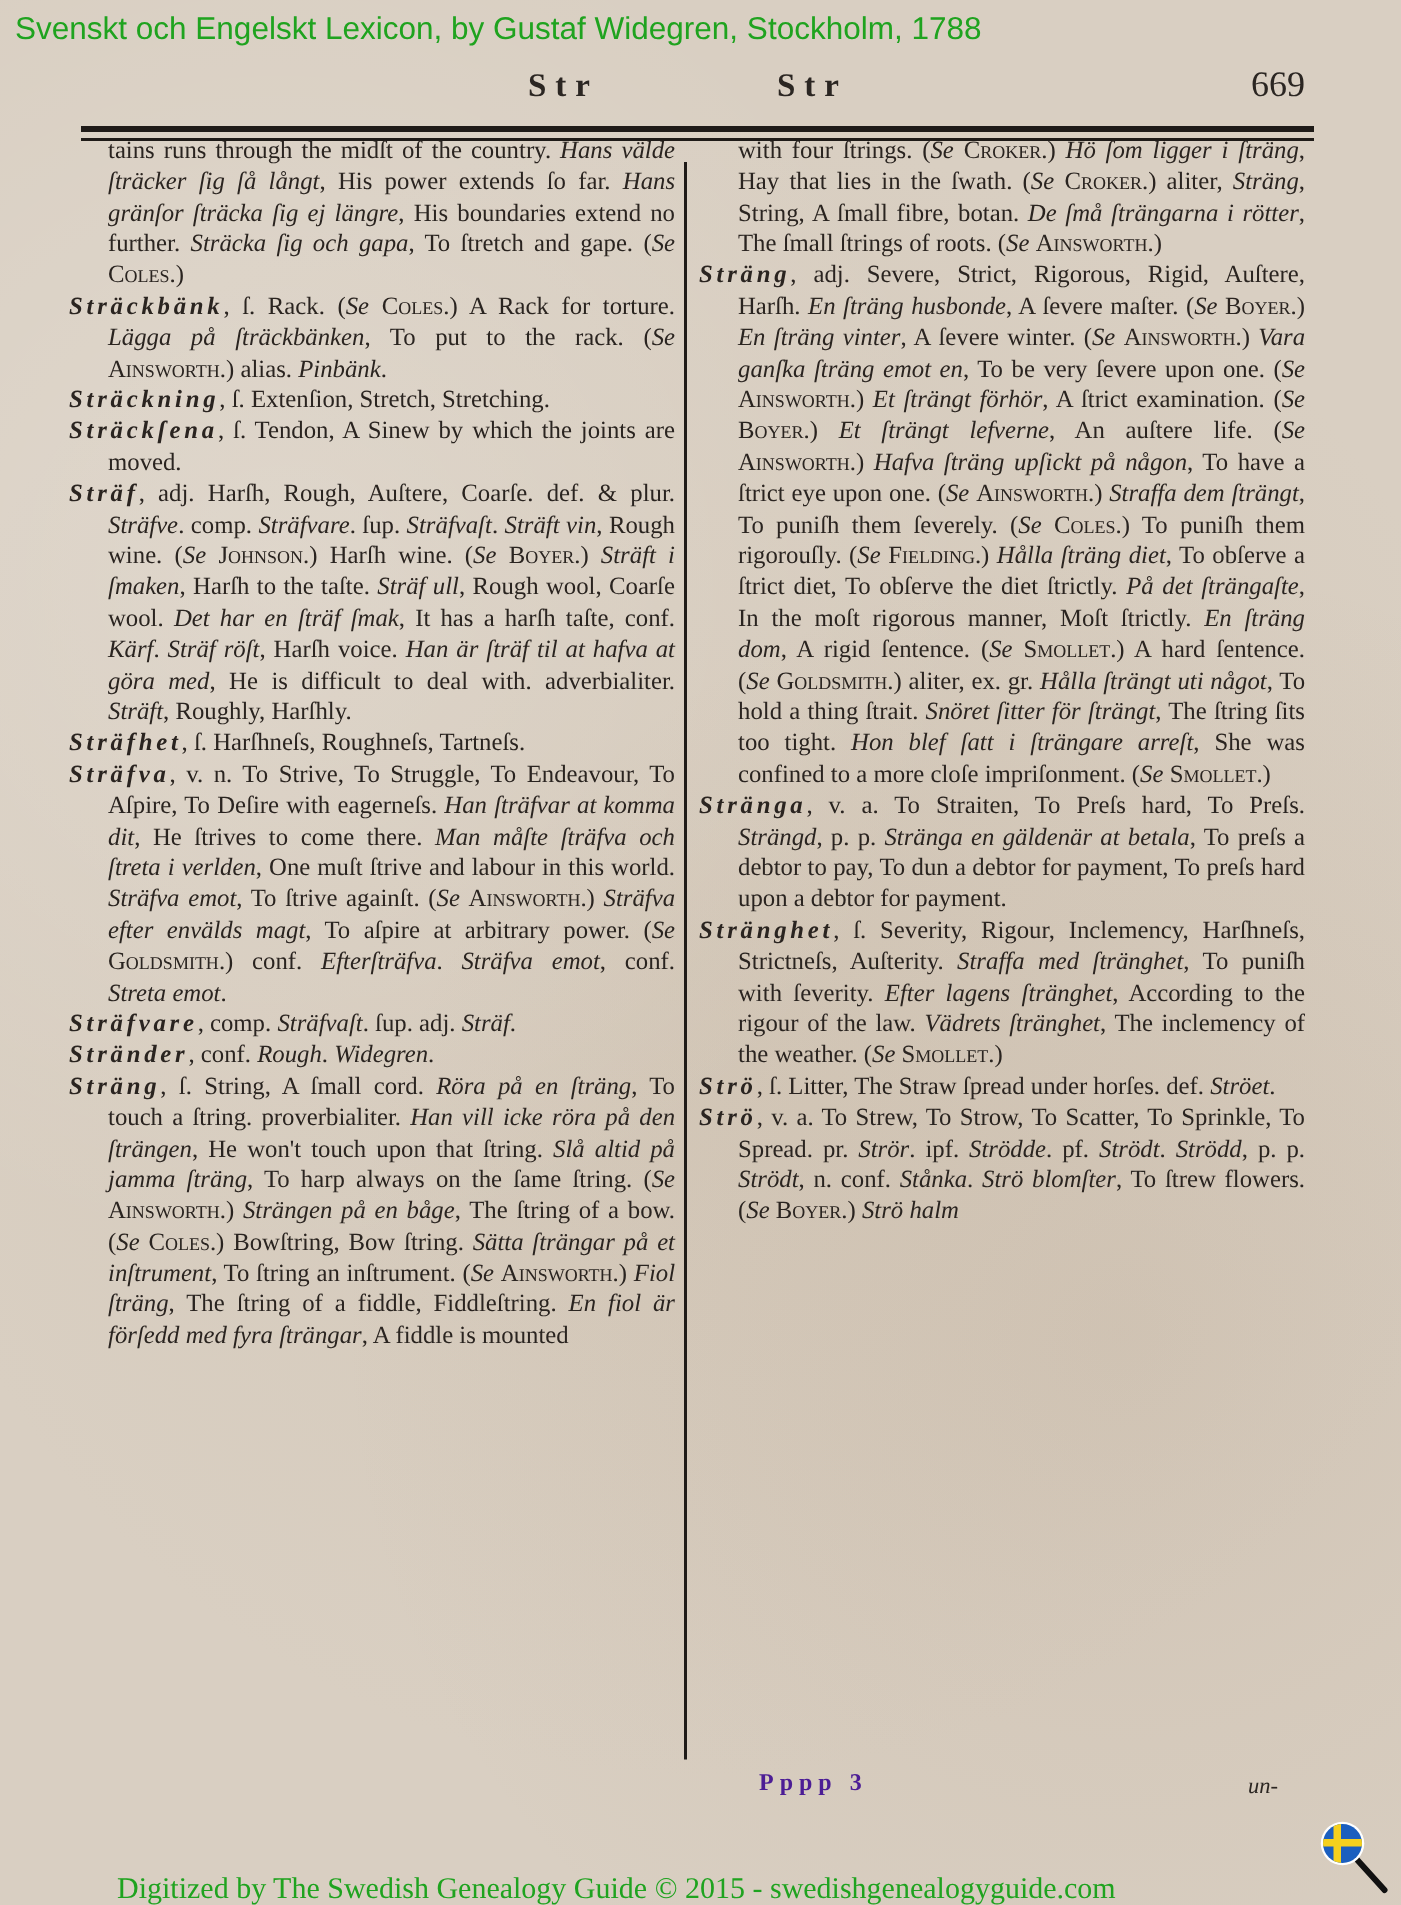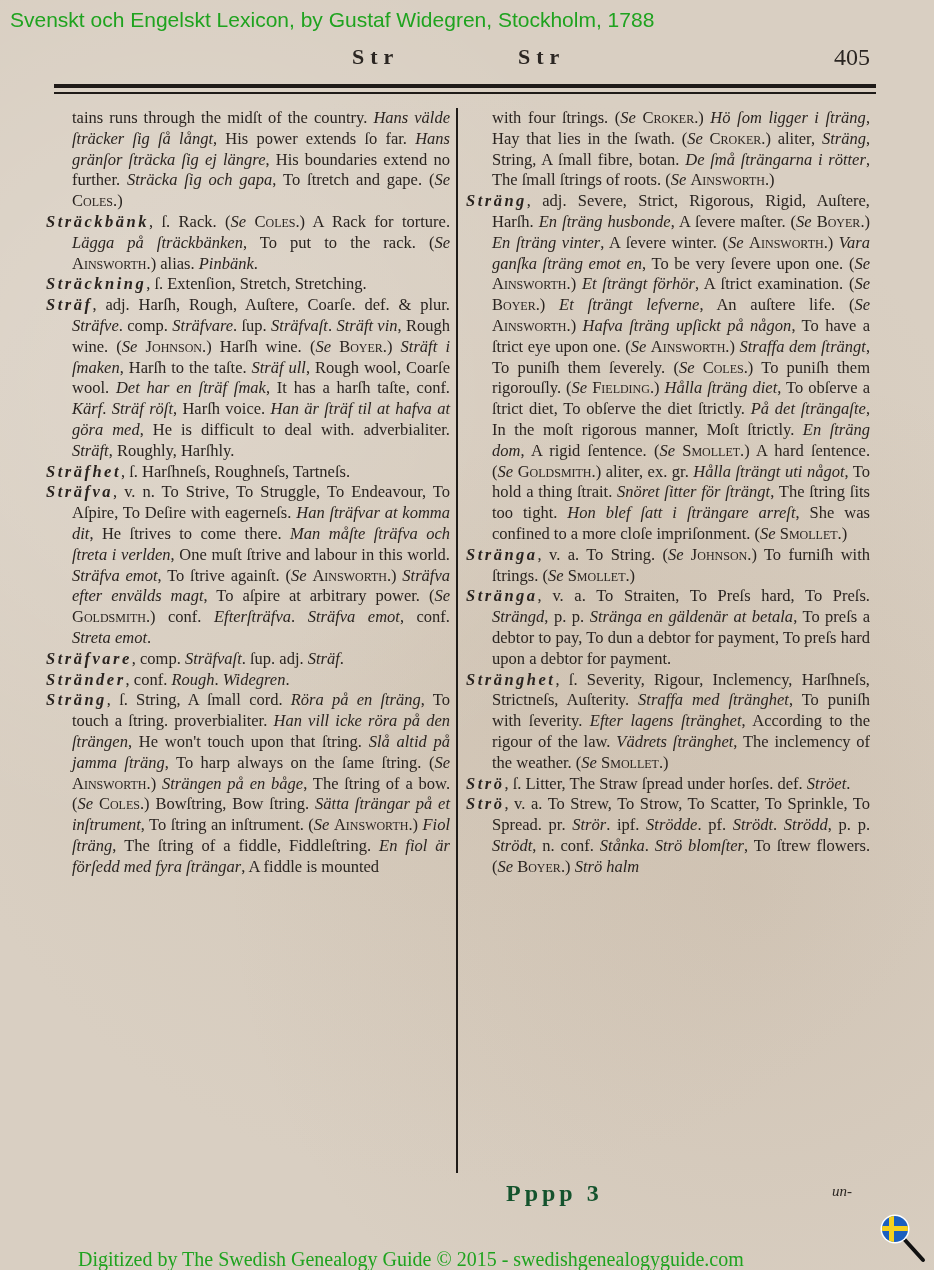--- a/index.html
+++ b/index.html
@@ -30,74 +30,74 @@
   .rh-page { position: absolute; top: 0; left: 834px; font-size: 24px; color: #2b2622; }
   .rule {
     position: absolute; left: 54px; top: 84px; width: 822px; height: 10px;
     border-top: 4px solid #1f1b18; border-bottom: 2px solid #1f1b18; box-sizing: border-box;
   }
   .col-divider {
     position: absolute; left: 456px; top: 108px; width: 2px; height: 1065px;
     background: #1f1b18;
   }
   .col {
-    position: absolute; top: 108px; font-size: 16.5px; line-height: 20.8px;
+    position: absolute; top: 90px; font-size: 16.5px; line-height: 20.8px;
     text-align: justify;
   }
   .col.left { left: 46px; width: 404px; }
   .col.right { left: 466px; width: 404px; }
   .entry { margin: 0; padding-left: 26px; text-indent: -26px; }
   .entry.cont { padding-left: 26px; text-indent: 0; }
   .hw { font-style: italic; font-weight: bold; letter-spacing: 2.5px; }
   .it { font-style: italic; }
   .sc { font-variant: small-caps; }
   .sig {
-    position: absolute; left: 506px; top: 1180px; font-size: 24px; font-weight: bold;
-    letter-spacing: 4px; color: #14532d;
+    position: absolute; left: 506px; top: 1180px; font-size: 16px; font-weight: bold;
+    letter-spacing: 4px; color: #4c1d95;
   }
   .catch {
     position: absolute; left: 832px; top: 1183px; font-size: 15px; font-style: italic; color: #2b2622;
   }
   .footer {
     position: absolute; left: 78px; top: 1248px; font-size: 20px; color: #1fa31f;
     font-family: "Liberation Serif", serif;
   }
   .logo {
     position: absolute; left: 878px; top: 1212px; width: 50px; height: 52px;
   }
 </style>
 </head>
 <body>
 
 <div class="banner">Svenskt och Engelskt Lexicon, by Gustaf Widegren, Stockholm, 1788</div>
 
 <div class="running-head">
   <span class="rh-left">Str</span>
   <span class="rh-right">Str</span>
-  <span class="rh-page">405</span>
+  <span class="rh-page">669</span>
 </div>
 
 <div class="rule"></div>
 <div class="col-divider"></div>
 
 <div class="col left" id="col-left">
     <p class="entry cont"><span>tains runs through the midſt of the country. </span><span class="it">Hans välde ſträcker ſig ſå långt</span><span>, His power extends ſo far. </span><span class="it">Hans gränſor ſträcka ſig ej längre</span><span>, His boundaries extend no further. </span><span class="it">Sträcka ſig och gapa</span><span>, To ſtretch and gape. (</span><span class="it">Se</span><span> </span><span class="sc">Coles</span><span>.)</span></p>
     <p class="entry"><span class="hw">Sträckbänk</span><span>, ſ. Rack. (</span><span class="it">Se</span><span> </span><span class="sc">Coles</span><span>.) A Rack for torture. </span><span class="it">Lägga på ſträckbänken</span><span>, To put to the rack. (</span><span class="it">Se</span><span> </span><span class="sc">Ainsworth</span><span>.) alias. </span><span class="it">Pinbänk</span><span>.</span></p>
     <p class="entry"><span class="hw">Sträckning</span><span>, ſ. Extenſion, Stretch, Stretching.</span></p>
+    <p class="entry"><span class="hw">Sträckſena</span><span>, ſ. Tendon, A Sinew by which the joints are moved.</span></p>
     <p class="entry"><span class="hw">Sträf</span><span>, adj. Harſh, Rough, Auſtere, Coarſe. def. &amp; plur. </span><span class="it">Sträfve</span><span>. comp. </span><span class="it">Sträfvare</span><span>. ſup. </span><span class="it">Sträfvaſt</span><span>. </span><span class="it">Sträft vin</span><span>, Rough wine. (</span><span class="it">Se</span><span> </span><span class="sc">Johnson</span><span>.) Harſh wine. (</span><span class="it">Se</span><span> </span><span class="sc">Boyer</span><span>.) </span><span class="it">Sträft i ſmaken</span><span>, Harſh to the taſte. </span><span class="it">Sträf ull</span><span>, Rough wool, Coarſe wool. </span><span class="it">Det har en ſträf ſmak</span><span>, It has a harſh taſte, conf. </span><span class="it">Kärf</span><span>. </span><span class="it">Sträf röſt</span><span>, Harſh voice. </span><span class="it">Han är ſträf til at hafva at göra med</span><span>, He is difficult to deal with. adverbialiter. </span><span class="it">Sträft</span><span>, Roughly, Harſhly.</span></p>
     <p class="entry"><span class="hw">Sträfhet</span><span>, ſ. Harſhneſs, Roughneſs, Tartneſs.</span></p>
     <p class="entry"><span class="hw">Sträfva</span><span>, v. n. To Strive, To Struggle, To Endeavour, To Aſpire, To Deſire with eagerneſs. </span><span class="it">Han ſträfvar at komma dit</span><span>, He ſtrives to come there. </span><span class="it">Man måſte ſträfva och ſtreta i verlden</span><span>, One muſt ſtrive and labour in this world. </span><span class="it">Sträfva emot</span><span>, To ſtrive againſt. (</span><span class="it">Se</span><span> </span><span class="sc">Ainsworth</span><span>.) </span><span class="it">Sträfva efter envälds magt</span><span>, To aſpire at arbitrary power. (</span><span class="it">Se</span><span> </span><span class="sc">Goldsmith</span><span>.) conf. </span><span class="it">Efterſträfva</span><span>. </span><span class="it">Sträfva emot</span><span>, conf. </span><span class="it">Streta emot</span><span>.</span></p>
     <p class="entry"><span class="hw">Sträfvare</span><span>, comp. </span><span class="it">Sträfvaſt</span><span>. ſup. adj. </span><span class="it">Sträf</span><span>.</span></p>
     <p class="entry"><span class="hw">Stränder</span><span>, conf. </span><span class="it">Rough</span><span>. </span><span class="it">Widegren</span><span>.</span></p>
     <p class="entry"><span class="hw">Sträng</span><span>, ſ. String, A ſmall cord. </span><span class="it">Röra på en ſträng</span><span>, To touch a ſtring. proverbialiter. </span><span class="it">Han vill icke röra på den ſträngen</span><span>, He won't touch upon that ſtring. </span><span class="it">Slå altid på jamma ſträng</span><span>, To harp always on the ſame ſtring. (</span><span class="it">Se</span><span> </span><span class="sc">Ainsworth</span><span>.) </span><span class="it">Strängen på en båge</span><span>, The ſtring of a bow. (</span><span class="it">Se</span><span> </span><span class="sc">Coles</span><span>.) Bowſtring, Bow ſtring. </span><span class="it">Sätta ſträngar på et inſtrument</span><span>, To ſtring an inſtrument. (</span><span class="it">Se</span><span> </span><span class="sc">Ainsworth</span><span>.) </span><span class="it">Fiol ſträng</span><span>, The ſtring of a fiddle, Fiddleſtring. </span><span class="it">En fiol är förſedd med fyra ſträngar</span><span>, A fiddle is mounted</span></p>
   </div>
 <div class="col right" id="col-right">
     <p class="entry cont"><span>with four ſtrings. (</span><span class="it">Se</span><span> </span><span class="sc">Croker</span><span>.) </span><span class="it">Hö ſom ligger i ſträng</span><span>, Hay that lies in the ſwath. (</span><span class="it">Se</span><span> </span><span class="sc">Croker</span><span>.) aliter, </span><span class="it">Sträng</span><span>, String, A ſmall fibre, botan. </span><span class="it">De ſmå ſträngarna i rötter</span><span>, The ſmall ſtrings of roots. (</span><span class="it">Se</span><span> </span><span class="sc">Ainsworth</span><span>.)</span></p>
     <p class="entry"><span class="hw">Sträng</span><span>, adj. Severe, Strict, Rigorous, Rigid, Auſtere, Harſh. </span><span class="it">En ſträng husbonde</span><span>, A ſevere maſter. (</span><span class="it">Se</span><span> </span><span class="sc">Boyer</span><span>.) </span><span class="it">En ſträng vinter</span><span>, A ſevere winter. (</span><span class="it">Se</span><span> </span><span class="sc">Ainsworth</span><span>.) </span><span class="it">Vara ganſka ſträng emot en</span><span>, To be very ſevere upon one. (</span><span class="it">Se</span><span> </span><span class="sc">Ainsworth</span><span>.) </span><span class="it">Et ſträngt förhör</span><span>, A ſtrict examination. (</span><span class="it">Se</span><span> </span><span class="sc">Boyer</span><span>.) </span><span class="it">Et ſträngt lefverne</span><span>, An auſtere life. (</span><span class="it">Se</span><span> </span><span class="sc">Ainsworth</span><span>.) </span><span class="it">Hafva ſträng upſickt på någon</span><span>, To have a ſtrict eye upon one. (</span><span class="it">Se</span><span> </span><span class="sc">Ainsworth</span><span>.) </span><span class="it">Straffa dem ſträngt</span><span>, To puniſh them ſeverely. (</span><span class="it">Se</span><span> </span><span class="sc">Coles</span><span>.) To puniſh them rigorouſly. (</span><span class="it">Se</span><span> </span><span class="sc">Fielding</span><span>.) </span><span class="it">Hålla ſträng diet</span><span>, To obſerve a ſtrict diet, To obſerve the diet ſtrictly. </span><span class="it">På det ſträngaſte</span><span>, In the moſt rigorous manner, Moſt ſtrictly. </span><span class="it">En ſträng dom</span><span>, A rigid ſentence. (</span><span class="it">Se</span><span> </span><span class="sc">Smollet</span><span>.) A hard ſentence. (</span><span class="it">Se</span><span> </span><span class="sc">Goldsmith</span><span>.) aliter, ex. gr. </span><span class="it">Hålla ſträngt uti något</span><span>, To hold a thing ſtrait. </span><span class="it">Snöret ſitter för ſträngt</span><span>, The ſtring ſits too tight. </span><span class="it">Hon blef ſatt i ſträngare arreſt</span><span>, She was confined to a more cloſe impriſonment. (</span><span class="it">Se</span><span> </span><span class="sc">Smollet</span><span>.)</span></p>
-    <p class="entry"><span class="hw">Stränga</span><span>, v. a. To String. (</span><span class="it">Se</span><span> </span><span class="sc">Johnson</span><span>.) To furniſh with ſtrings. (</span><span class="it">Se</span><span> </span><span class="sc">Smollet</span><span>.)</span></p>
     <p class="entry"><span class="hw">Stränga</span><span>, v. a. To Straiten, To Preſs hard, To Preſs. </span><span class="it">Strängd</span><span>, p. p. </span><span class="it">Stränga en gäldenär at betala</span><span>, To preſs a debtor to pay, To dun a debtor for payment, To preſs hard upon a debtor for payment.</span></p>
     <p class="entry"><span class="hw">Stränghet</span><span>, ſ. Severity, Rigour, Inclemency, Harſhneſs, Strictneſs, Auſterity. </span><span class="it">Straffa med ſtränghet</span><span>, To puniſh with ſeverity. </span><span class="it">Efter lagens ſtränghet</span><span>, According to the rigour of the law. </span><span class="it">Vädrets ſtränghet</span><span>, The inclemency of the weather. (</span><span class="it">Se</span><span> </span><span class="sc">Smollet</span><span>.)</span></p>
     <p class="entry"><span class="hw">Strö</span><span>, ſ. Litter, The Straw ſpread under horſes. def. </span><span class="it">Ströet</span><span>.</span></p>
     <p class="entry"><span class="hw">Strö</span><span>, v. a. To Strew, To Strow, To Scatter, To Sprinkle, To Spread. pr. </span><span class="it">Strör</span><span>. ipf. </span><span class="it">Strödde</span><span>. pf. </span><span class="it">Strödt</span><span>. </span><span class="it">Strödd</span><span>, p. p. </span><span class="it">Strödt</span><span>, n. conf. </span><span class="it">Stånka</span><span>. </span><span class="it">Strö blomſter</span><span>, To ſtrew flowers. (</span><span class="it">Se</span><span> </span><span class="sc">Boyer</span><span>.) </span><span class="it">Strö halm</span></p>
   </div>
 
 <div class="sig">Pppp 3</div>
 <div class="catch">un-</div>
 
 <div class="footer">Digitized by The Swedish Genealogy Guide © 2015 - swedishgenealogyguide.com</div>

